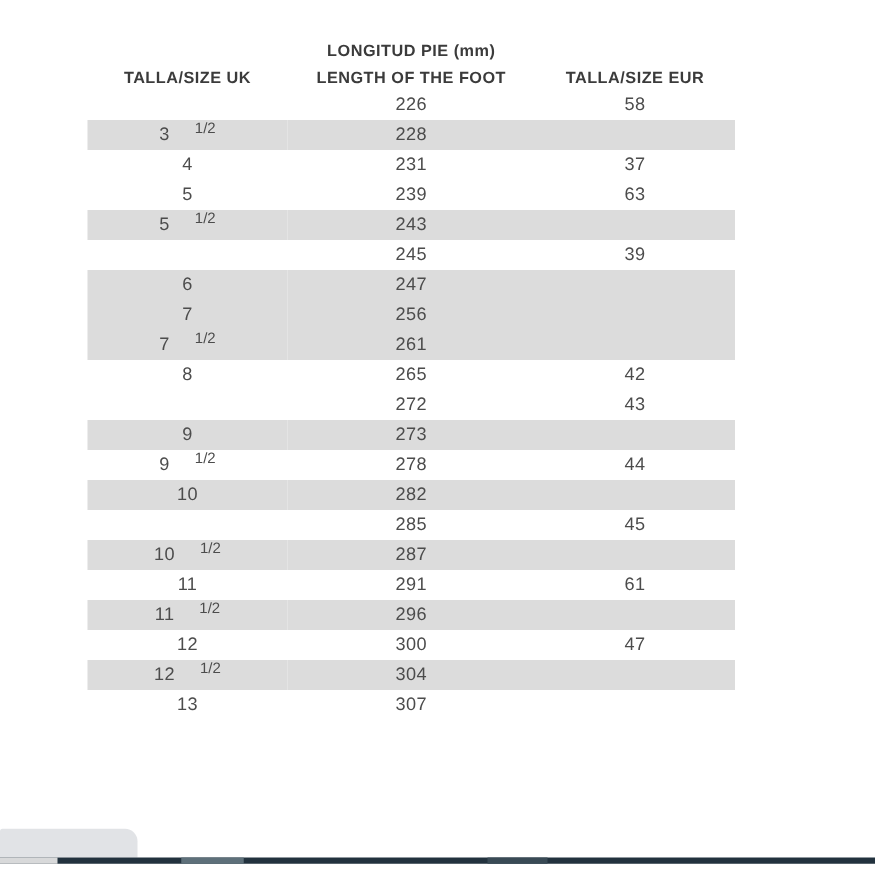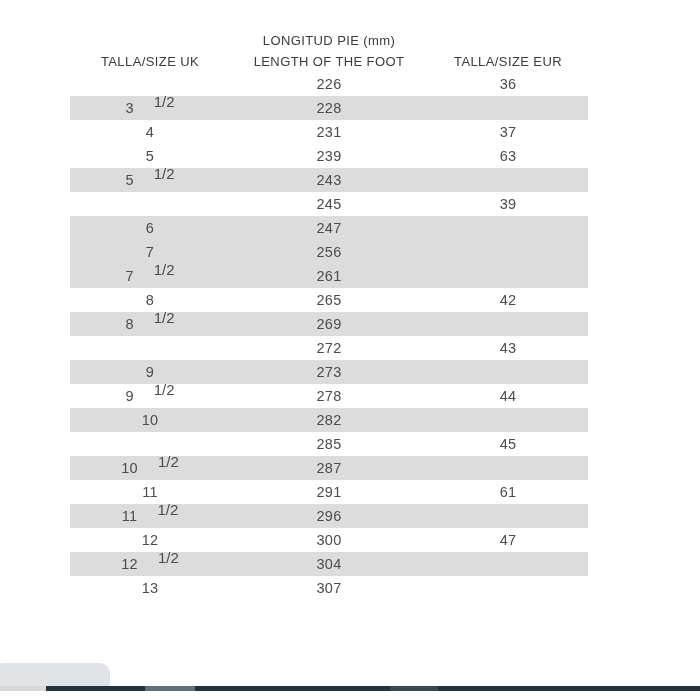--- a/index.html
+++ b/index.html
@@ -21,40 +21,40 @@
   col.c1 { width: 160px; }
   col.c2 { width: 198px; }
   col.c3 { width: 160px; }
 
   thead th {
     height: 22px;
     padding: 0;
     text-align: center;
     vertical-align: middle;
     font-size: 13px;
-    font-weight: normal;
+    font-weight: bold;
     letter-spacing: 0.4px;
     color: #3b3b3b;
     white-space: nowrap;
   }
   thead tr.head-top th { height: 20px; }
 
   tbody td {
     height: 24px;
     padding: 0;
     text-align: center;
     vertical-align: middle;
     font-size: 14.5px;
     color: #4c4c4c;
     letter-spacing: 0.3px;
   }
   tbody tr.shaded td { background: #dcdcdc; }
 
   sup.frac {
-    font-size: 15px;
+    font-size: 12px;
     letter-spacing: 0;
     margin-left: 20px;
     vertical-align: super;
     line-height: 0;
   }
 
   .corner-tab {
     position: absolute;
     left: 0; top: 663px;
     width: 110px; height: 23px;
@@ -92,21 +92,21 @@
       <tr class="head-main">
         <th>TALLA/SIZE UK</th>
         <th>LENGTH OF THE FOOT</th>
         <th>TALLA/SIZE EUR</th>
       </tr>
     </thead>
     <tbody>
         <tr>
           <td></td>
           <td>226</td>
-          <td>36</td>
+          <td>58</td>
         </tr>
         <tr class="shaded">
           <td>3<sup class="frac">1/2</sup></td>
           <td>228</td>
           <td></td>
         </tr>
         <tr>
           <td>4</td>
           <td>231</td>
           <td>37</td>
@@ -138,25 +138,20 @@
         </tr>
         <tr class="shaded">
           <td>7<sup class="frac">1/2</sup></td>
           <td>261</td>
           <td></td>
         </tr>
         <tr>
           <td>8</td>
           <td>265</td>
           <td>42</td>
-        </tr>
-        <tr class="shaded">
-          <td>8<sup class="frac">1/2</sup></td>
-          <td>269</td>
-          <td></td>
         </tr>
         <tr>
           <td></td>
           <td>272</td>
           <td>43</td>
         </tr>
         <tr class="shaded">
           <td>9</td>
           <td>273</td>
           <td></td>

